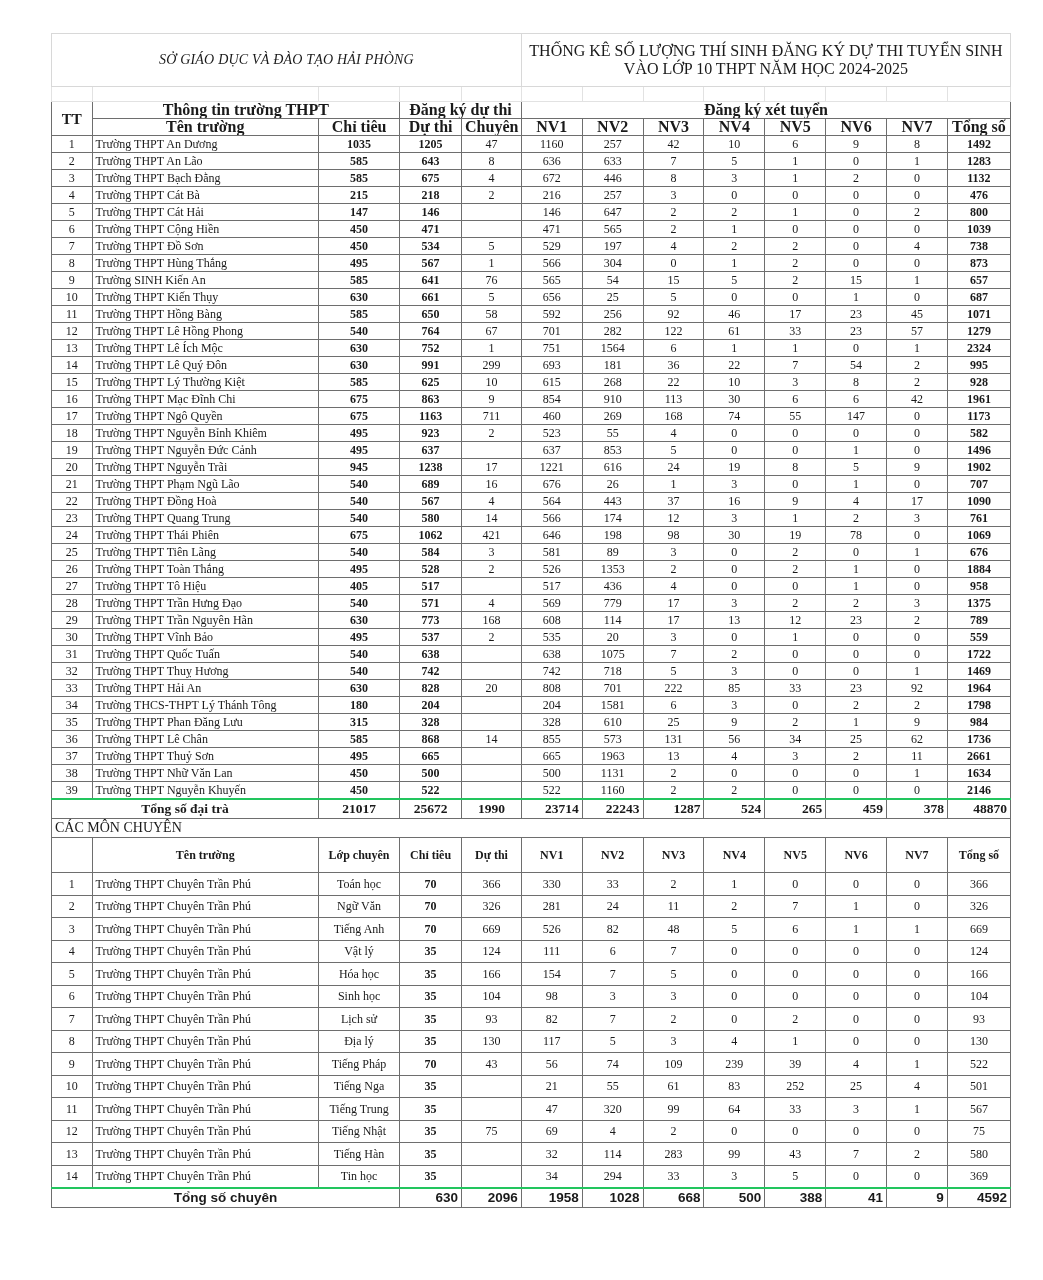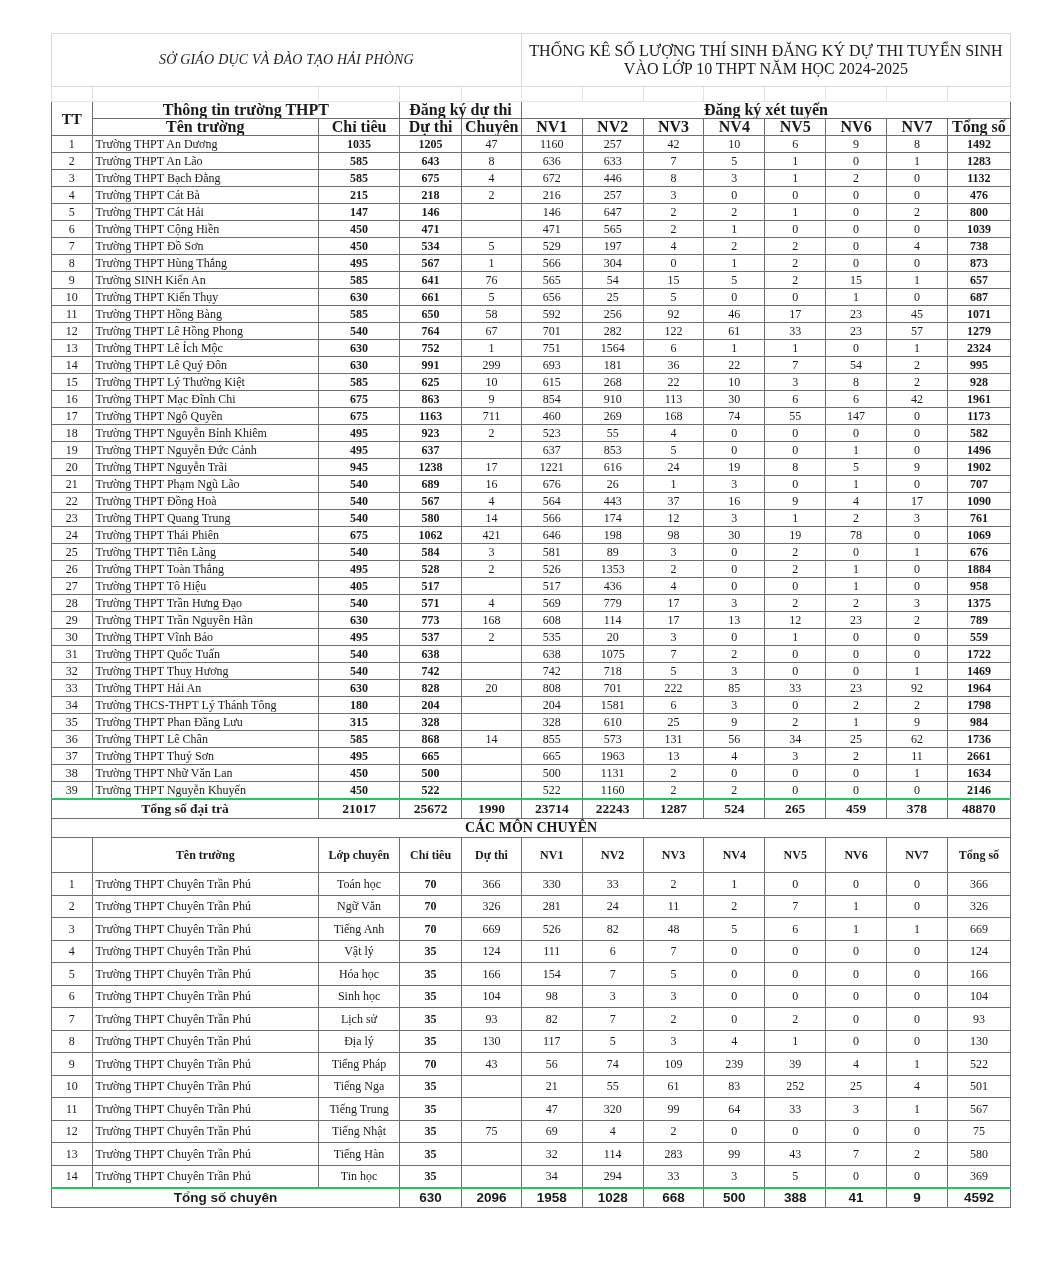--- a/index.html
+++ b/index.html
@@ -1,30 +1,30 @@
 <!DOCTYPE html>
 <html><head>
 <meta charset="utf-8">
 <style>
   html, body { margin: 0; padding: 0; background: #ffffff; }
   body { width: 1043px; height: 1280px; position: relative; font-family: "Liberation Serif", "DejaVu Serif", serif; color: #1a1a1a; }
   .sheet { position: absolute; left: 51px; top: 33px; width: 960px; }
   table { border-collapse: collapse; width: 960px; table-layout: fixed; }
   td, th { border: 1px solid #6e6e6e; padding: 0 3px; font-size: 12px; line-height: 16px; height: 16px; white-space: nowrap; overflow: hidden; font-weight: normal; }
   .c { text-align: center; }
-  .r { text-align: center; }
+  .r { text-align: right; }
   .b { font-weight: bold; }
   .title-row td { height: 52px; border: 1px solid #d8d8d8; }
   .title-left { text-align: center; font-size: 14px; letter-spacing: 0.2px; font-style: italic; }
   .title-right { text-align: center; font-weight: normal; font-size: 16px; line-height: 18px; white-space: normal; }
   .blank-row td { height: 14px; border: 1px solid #e2e2e2; }
   .hdr th { font-weight: bold; font-size: 16px; text-align: center; }
   .hdr2 th { font-weight: bold; height: 34px; text-align: center; }
   .total td { font-weight: bold; font-size: 13.5px; height: 18px; border-top: 2px solid #22c55e; }
-  .section td { font-weight: bold; font-size: 14px; text-align: center; height: 18px; }
+  .section td { font-weight: normal; font-size: 14px; height: 18px; }
   .cr td { height: 21.5px; }
   .name { text-align: left; }
   .sans { font-family: "Liberation Sans", "DejaVu Sans", sans-serif; }
 </style>
 </head>
 <body>
 
 <div class="sheet">
   <table>
     <colgroup>

